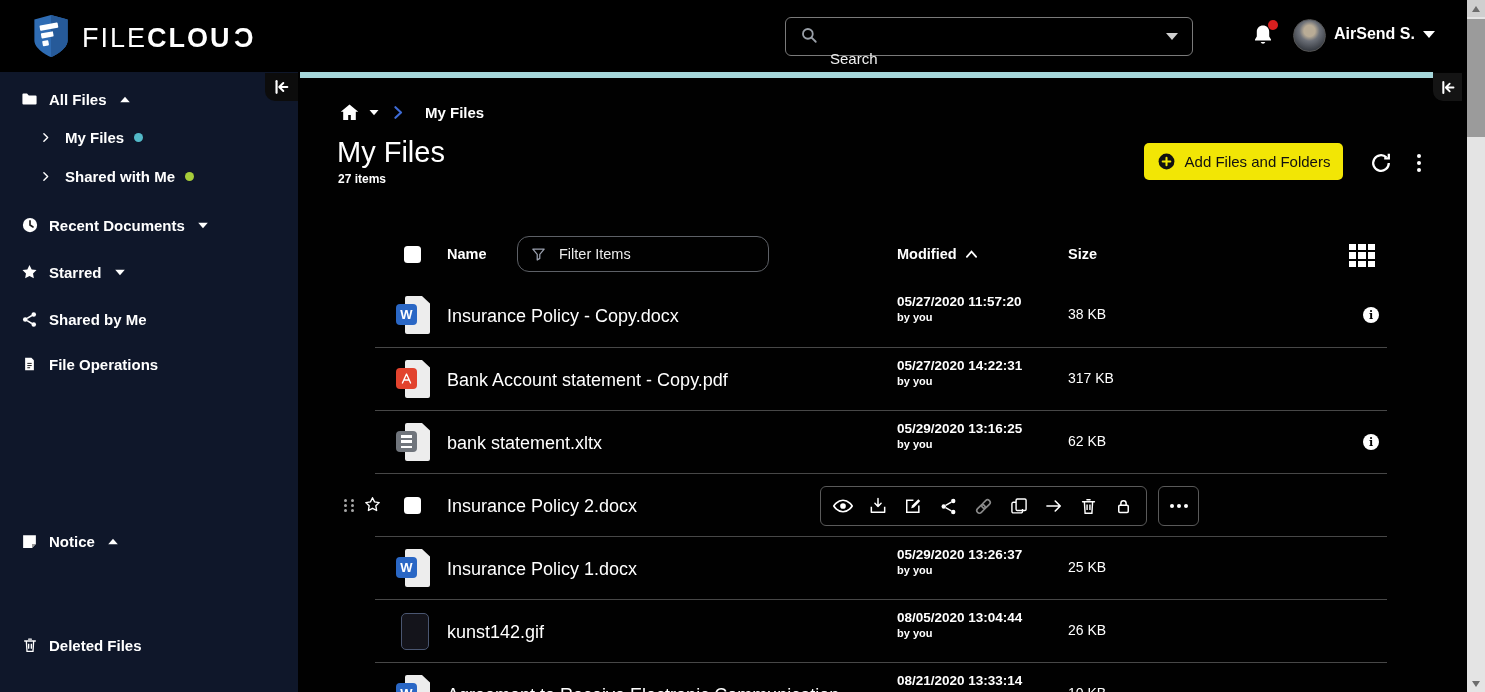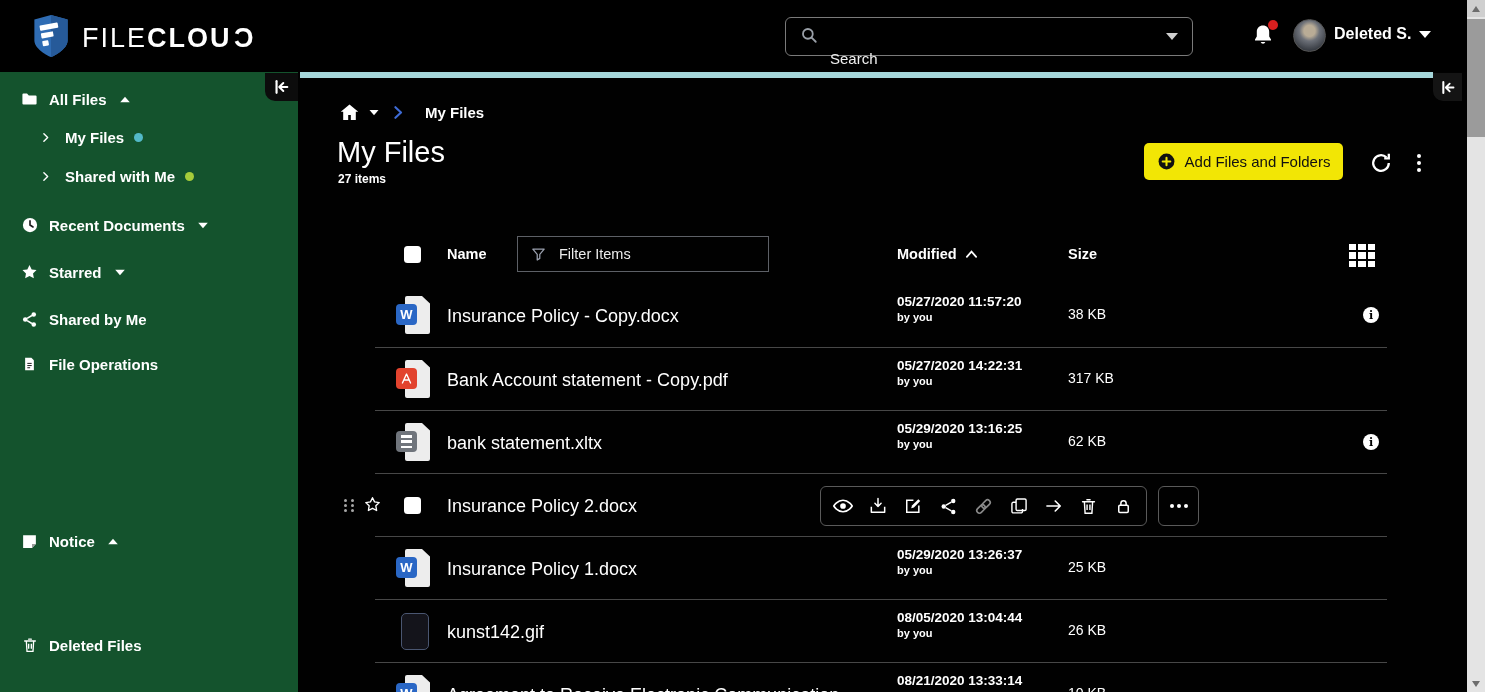--- a/index.html
+++ b/index.html
@@ -38,21 +38,21 @@
                     display:flex; align-items:center; justify-content:center; }
   #scrollbar .btn.up { top:0; }
   #scrollbar .btn.down { bottom:0; background:#e4e4e4; }
   #scrollbar .arr-up { width:0;height:0;border-left:4px solid transparent;border-right:4px solid transparent;
                        border-bottom:6px solid #6d6d6d; }
   #scrollbar .arr-down { width:0;height:0;border-left:4px solid transparent;border-right:4px solid transparent;
                        border-top:6px solid #6d6d6d; }
   #scrollbar .thumb { position:absolute; left:0; top:19px; width:18px; height:118px; background:#9b9b9b; }
 
   
-  #sidebar { position:absolute; left:0; top:72px; width:298px; height:620px; background:#14532d; }
+  #sidebar { position:absolute; left:0; top:72px; width:298px; height:620px; background:#0f172a; }
   .side-item { position:absolute; left:0; height:24px; display:flex; align-items:center; gap:10px;
                font-size:15px; font-weight:700; cursor:pointer; white-space:nowrap; }
   .side-item .ic { width:19px; display:flex; justify-content:center; }
   .lvl0 { padding-left:20px; }
   .lvl1 { padding-left:36px; }
   .dot { width:9px; height:9px; border-radius:50%; display:inline-block; }
   .side-caret { margin-left:2px; transform:scale(.8); }
   #notice-text { position:absolute; left:44px; top:499px; width:220px; font-size:12.5px; font-weight:700;
                  line-height:22px; color:#e4e4e4; }
 
@@ -78,21 +78,21 @@
                flex-direction:column; align-items:center; justify-content:center; gap:3px; cursor:pointer; }
   #kebab-btn span { width:4px; height:4px; border-radius:50%; background:#fff; }
 
   
   #ftable { position:absolute; left:77px; top:154px; width:1012px; }
   #thead { position:relative; height:58px; }
   .checkbox { width:17px; height:17px; background:#fff; border-radius:3.5px; cursor:pointer; }
   #thead .checkbox { position:absolute; left:29px; top:20px; }
   .th { position:absolute; top:20px; font-size:14.5px; font-weight:700; display:flex; gap:8px; align-items:center;text-align:center; }
   #filter-wrap { position:absolute; left:142px; top:10px; width:252px; height:36px;
-                 border:1px solid #5d6066; border-radius:0; display:flex; align-items:center;
+                 border:1px solid #5d6066; border-radius:12px; display:flex; align-items:center;
                  padding:10px 12px; gap:12px; }
   #filter-wrap input { flex:1; background:transparent; border:none; outline:none; color:#fff;
                        font-size:14.5px; font-family:"Liberation Sans",sans-serif; }
   #filter-wrap input::placeholder { color:#ececec; opacity:1; }
   #grid-btn { position:absolute; right:12px; top:18px; width:26px; height:23px; display:grid;
               grid-template-columns:repeat(3,1fr); grid-template-rows:repeat(3,1fr); gap:2px; cursor:pointer; }
   #grid-btn span { background:#fff; }
 
   .frow { position:relative; height:63px; }
   .frow + .frow { border-top:1px solid #474747; }
@@ -166,21 +166,21 @@
   <div id="bell">
     <svg width="24" height="26" viewBox="0 0 24 24">
       <path d="M12 2.5c-3.6 0-6.2 2.7-6.2 6.3v4.6L4 16.6v1h16v-1l-1.8-3.2V8.8c0-3.6-2.6-6.3-6.2-6.3z" fill="#fff"></path>
       <path d="M9.7 19a2.4 2.4 0 004.6 0z" fill="#fff"></path>
     </svg>
     <span class="dot"></span>
   </div>
 
   <div id="avatar"></div>
   <div id="username">
-    <span>Deleted S.</span>
+    <span>AirSend S.</span>
     <span class="tri-down"></span>
   </div>
 </div>
 
 <div id="scrollbar">
   <div class="btn up">
       <span class="arr-up"></span>
     </div>
   <div class="thumb"></div>
   <div class="btn down">

